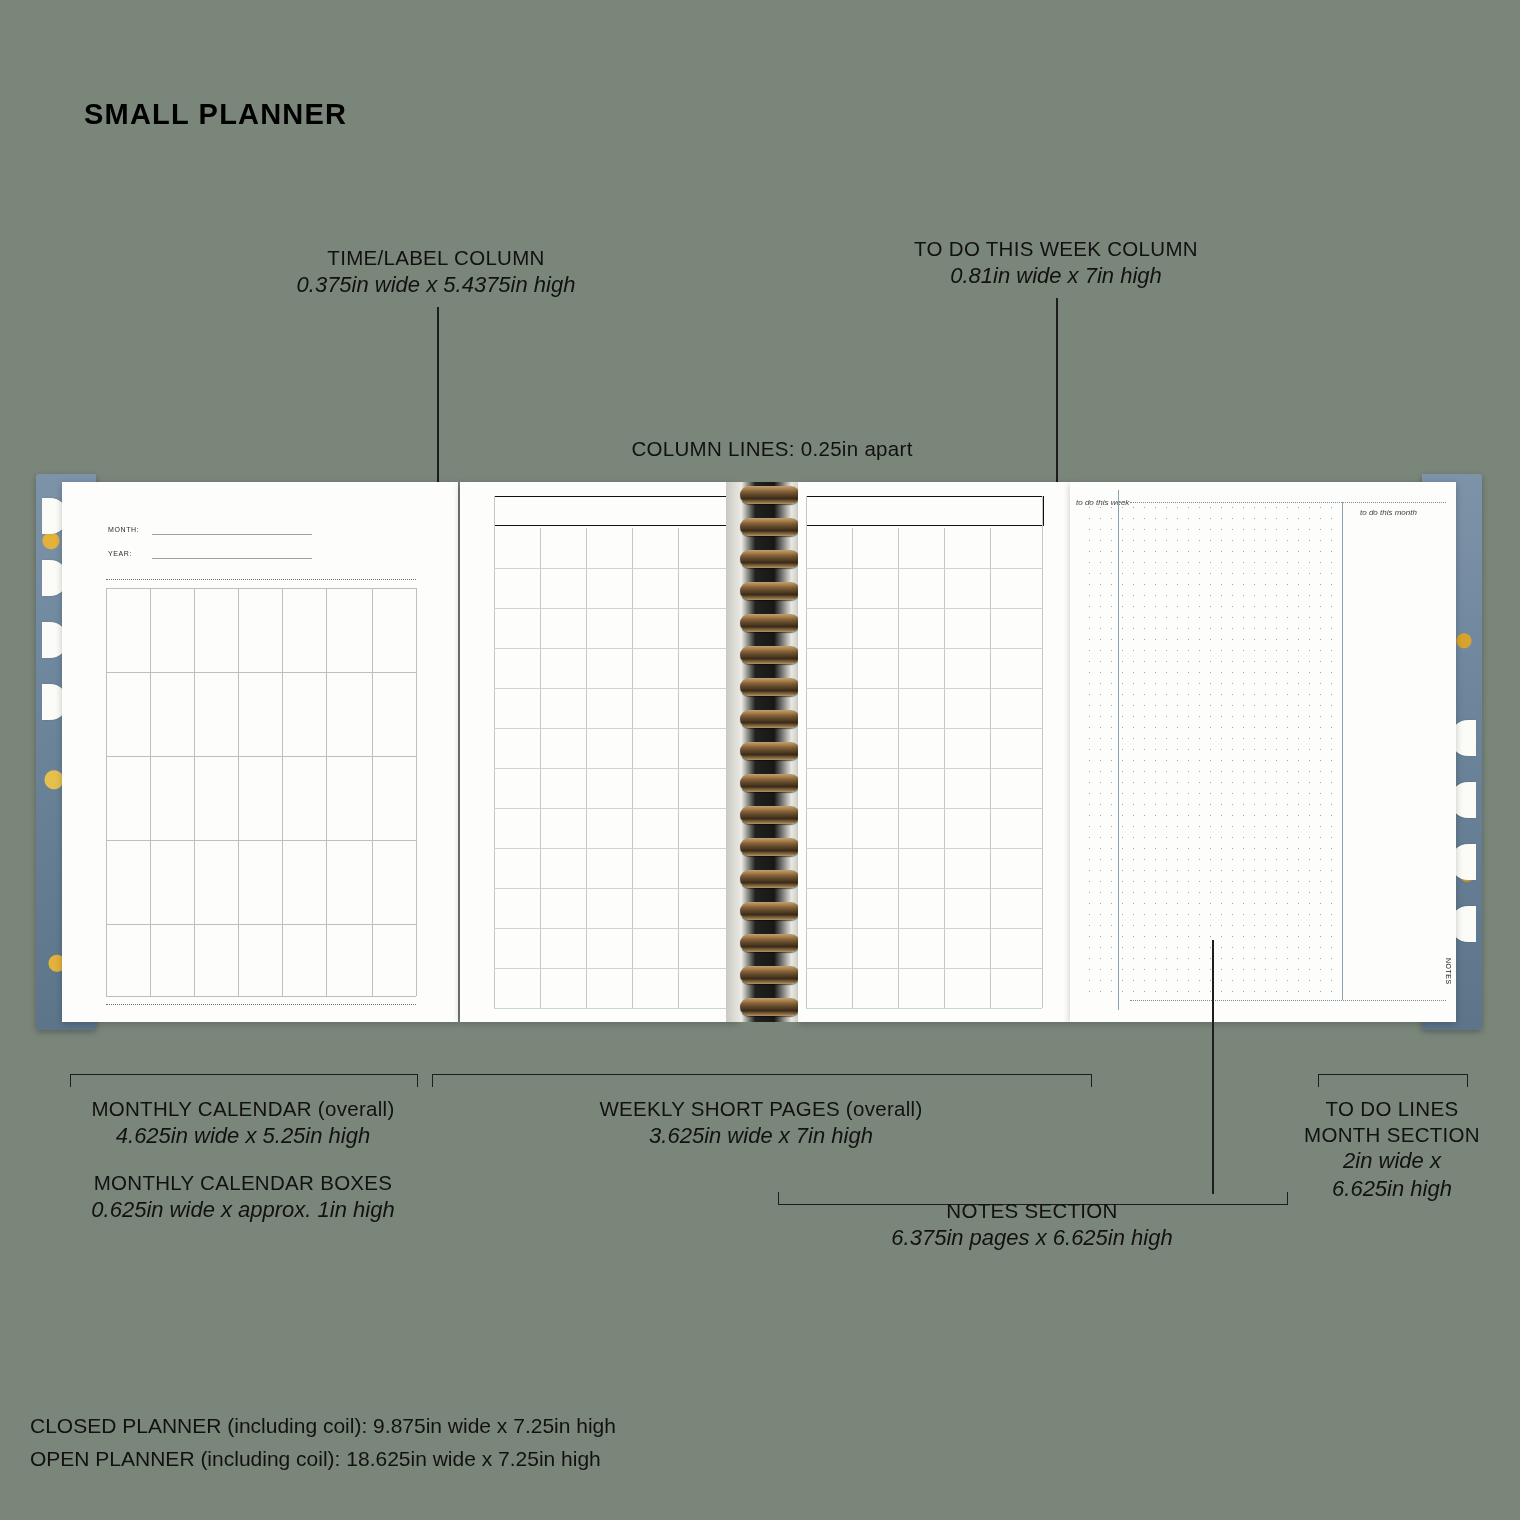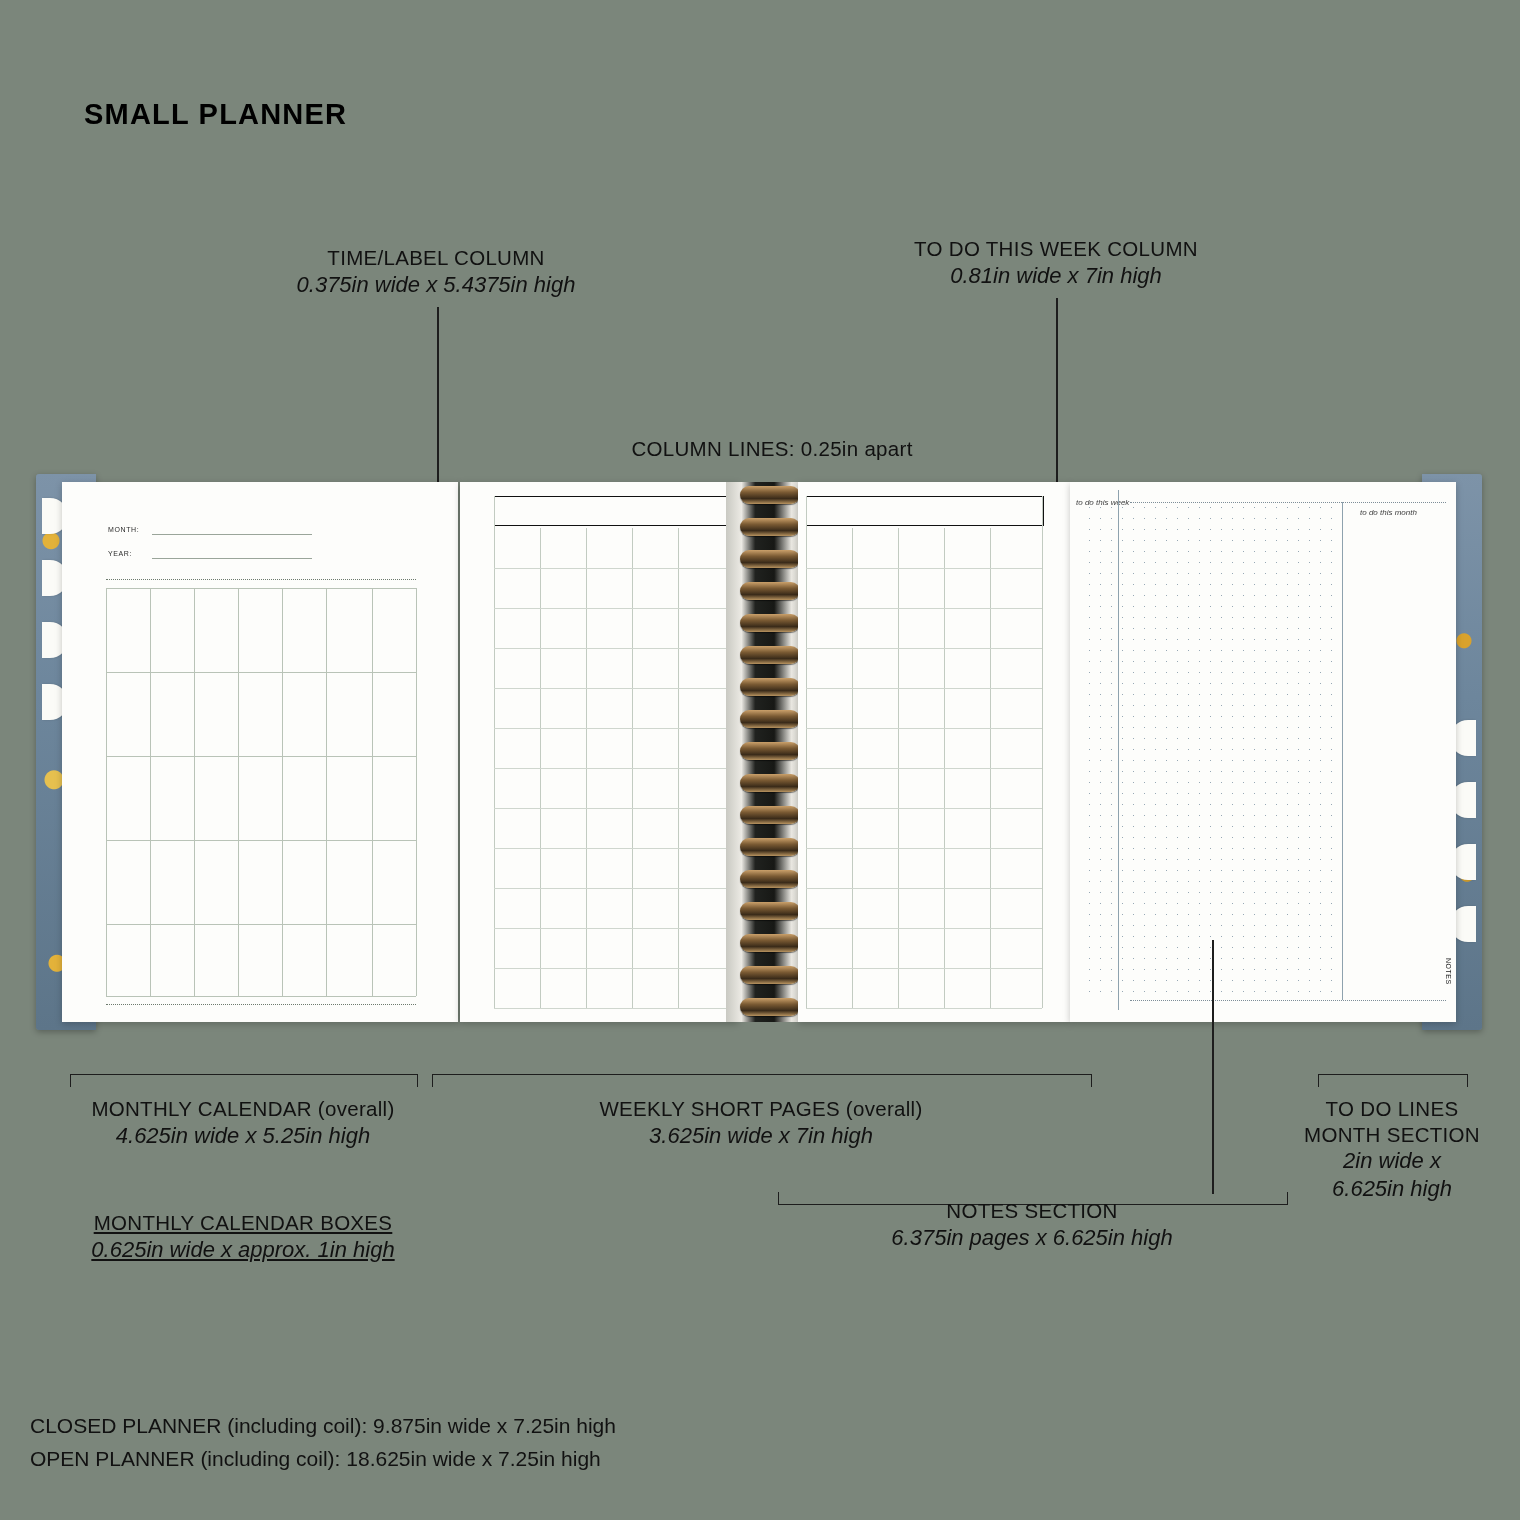--- a/index.html
+++ b/index.html
@@ -345,21 +345,21 @@
     </div>
 
     <div id="dotgrid"></div>
   </div>
 
   <div class="bracket down" style="left:70px; top:1074px; width:346px;"></div>
   <div class="ann" style="left:60px; top:1096px; width:366px;">
     <div class="l1">MONTHLY CALENDAR (overall)</div>
     <div class="l2">4.625in wide x 5.25in high</div>
   </div>
-  <div class="ann" style="left:60px; top:1210px; width:366px;text-decoration:underline;">
+  <div class="ann" style="left:60px; top:1170px; width:366px;">
     <div class="l1">MONTHLY CALENDAR BOXES</div>
     <div class="l2">0.625in wide x approx. 1in high</div>
   </div>
 
   <div class="bracket down" style="left:432px; top:1074px; width:658px;"></div>
   <div class="ann" style="left:436px; top:1096px; width:650px;">
     <div class="l1">WEEKLY SHORT PAGES (overall)</div>
     <div class="l2">3.625in wide x 7in high</div>
   </div>
 

